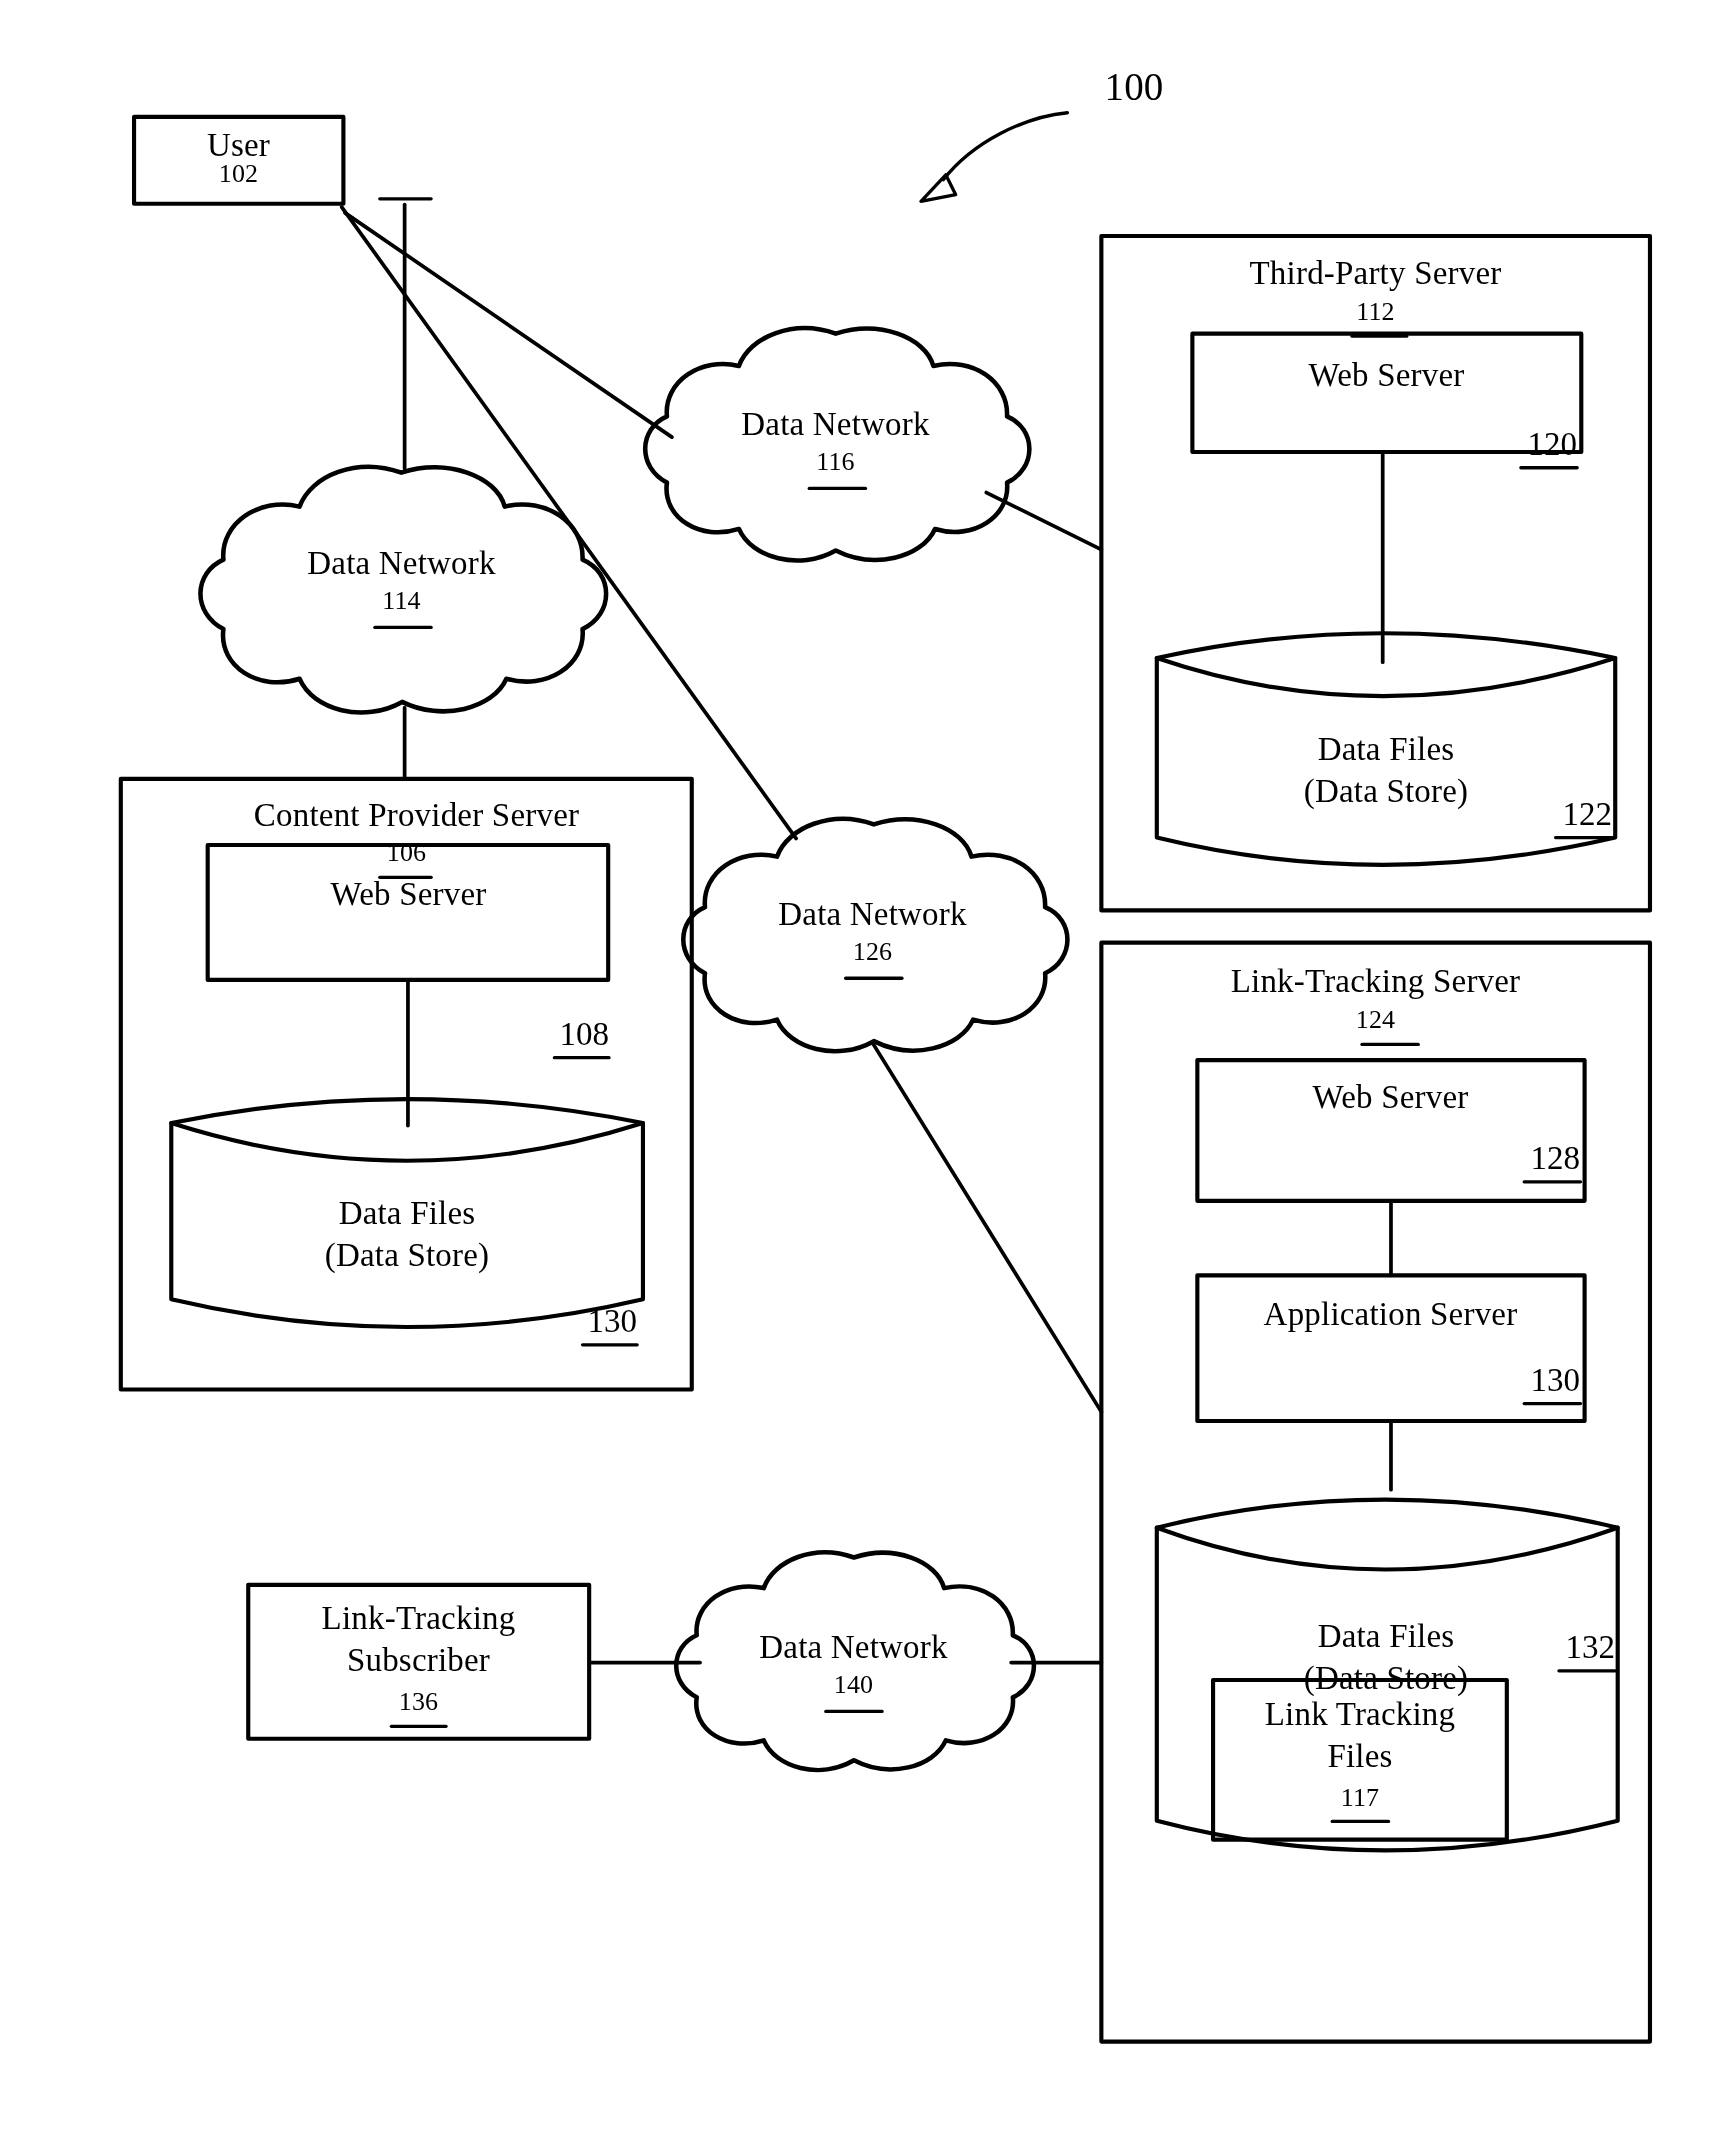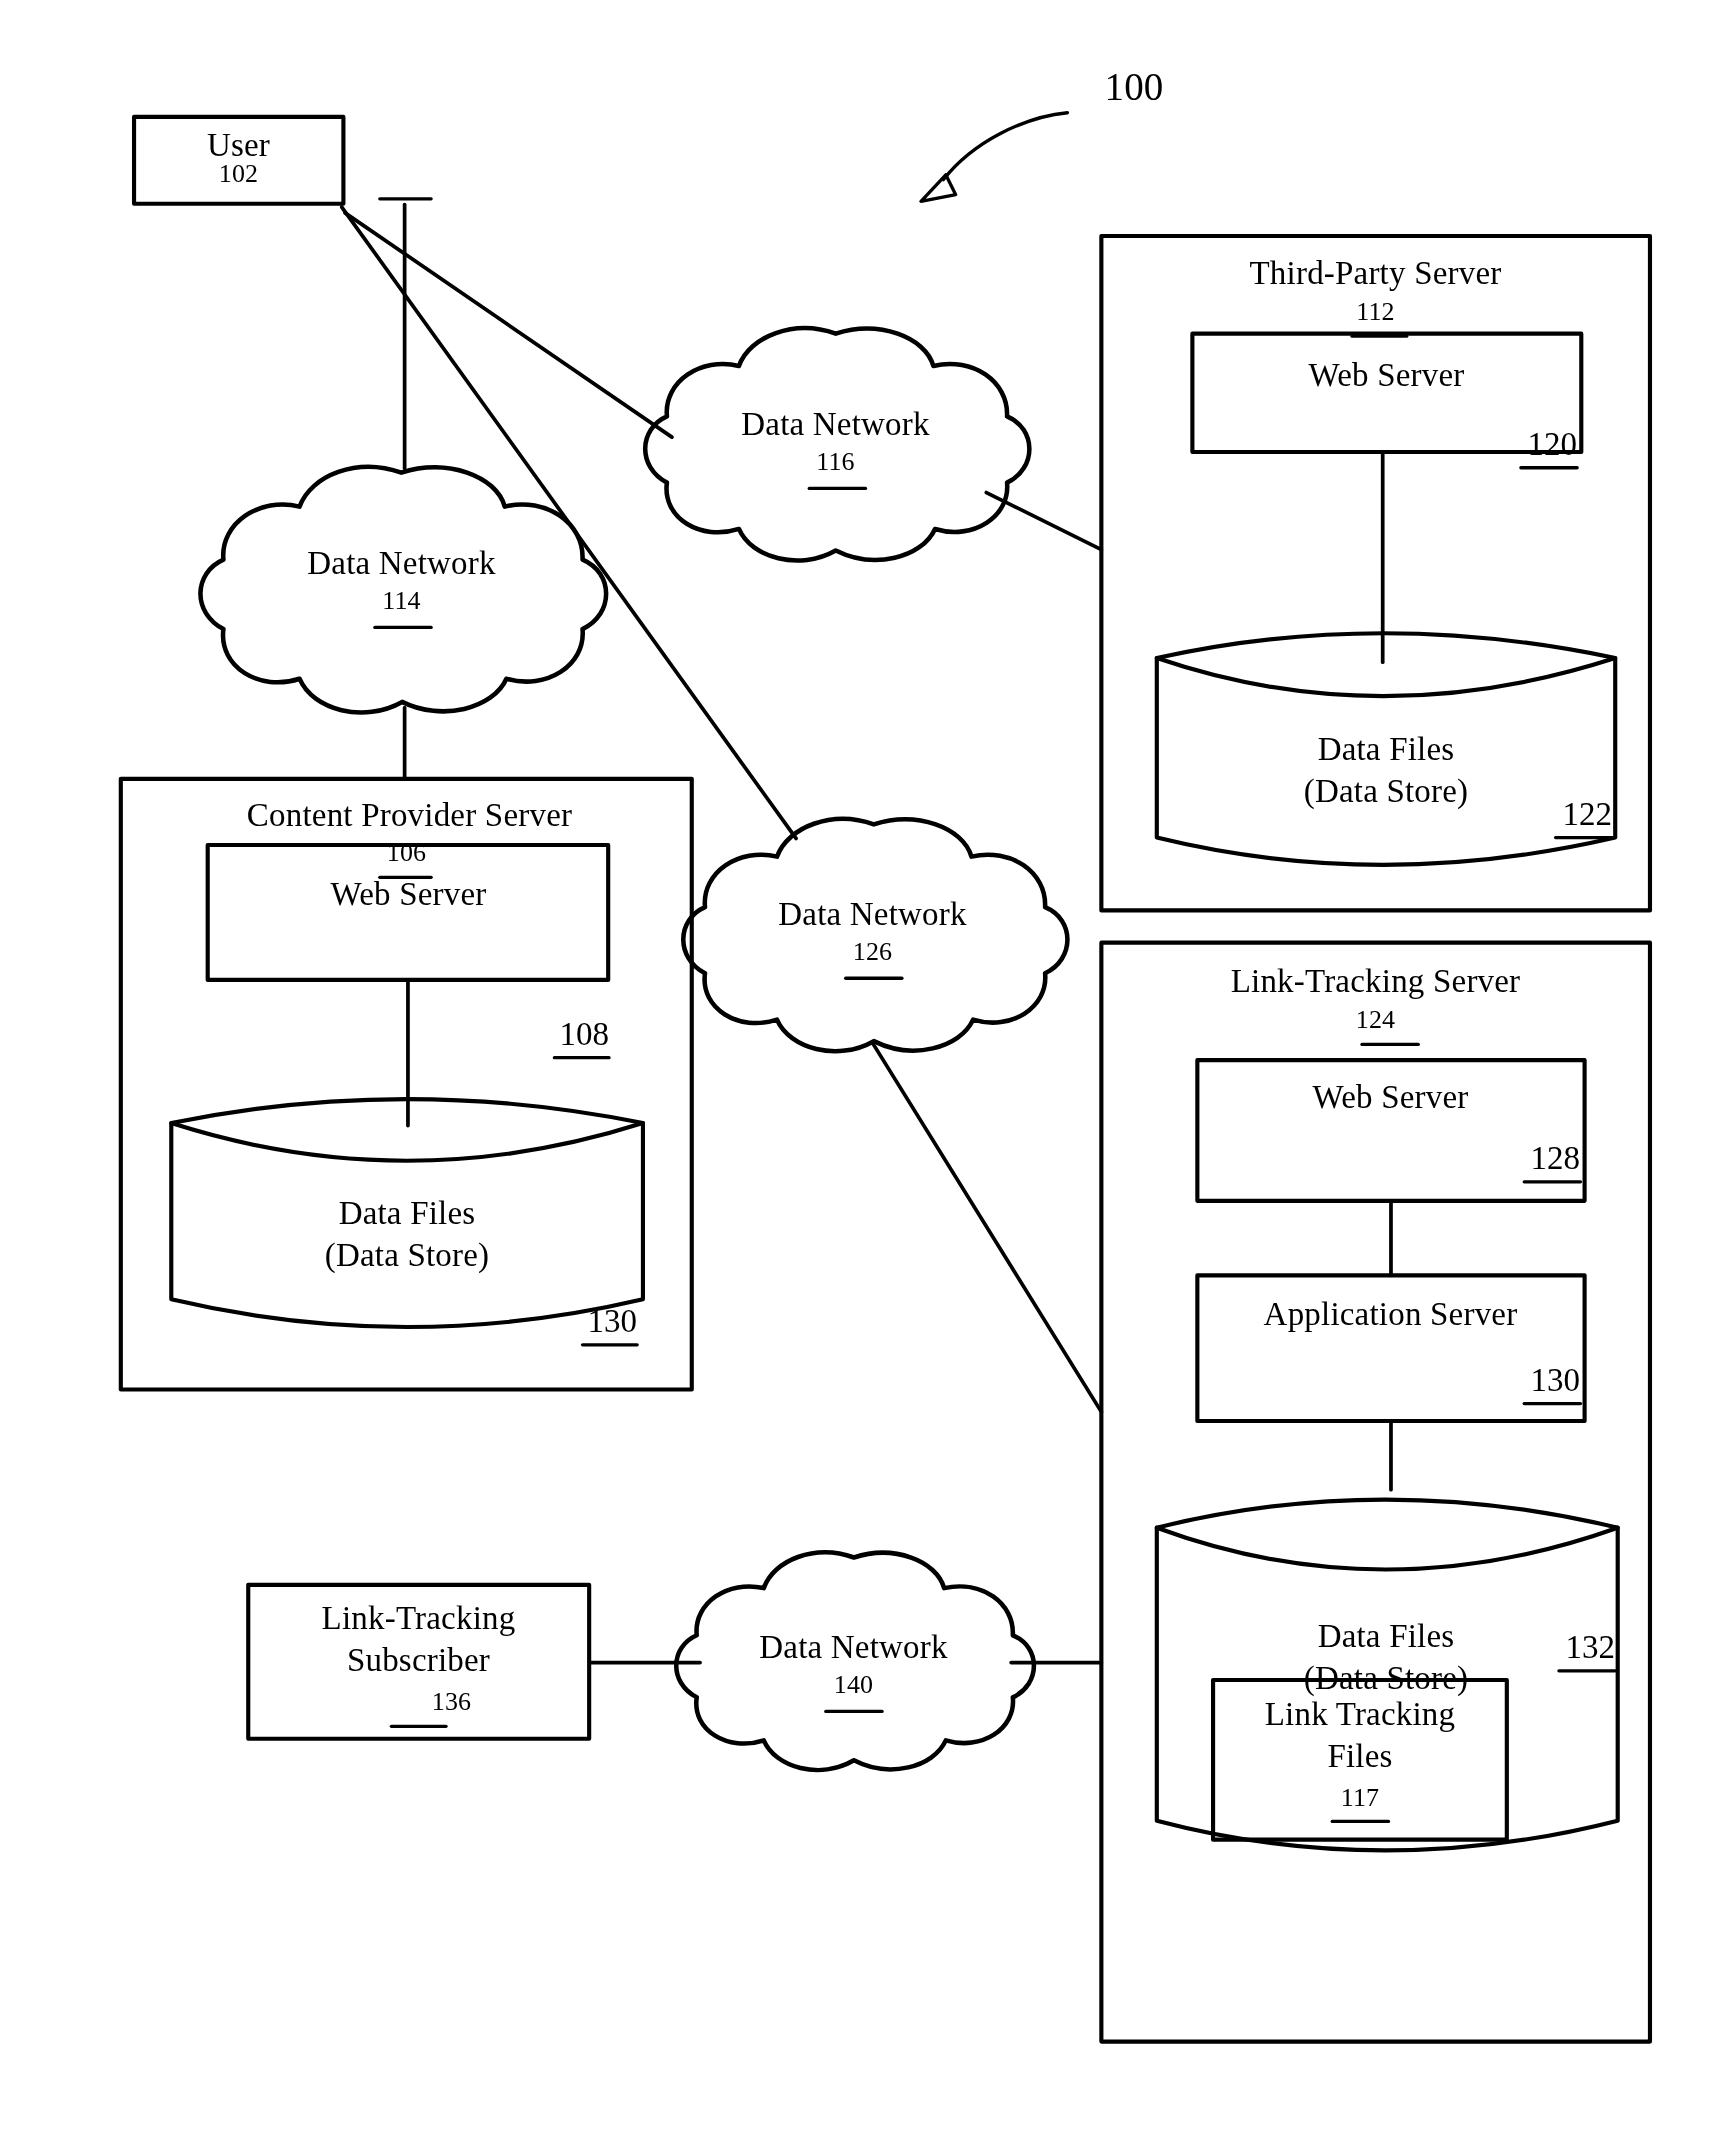--- a/index.html
+++ b/index.html
@@ -202,21 +202,21 @@
   <div class="lbl t-title" style="left:1101px; top:252px; width:549px;">Third-Party Server</div>
   <div class="lbl t-num" style="left:1101px; top:295px; width:549px;">112</div>
 
   <div class="lbl t-node" style="left:1192px; top:354px; width:389px;">Web Server</div>
   <div class="num-right" style="left:1407px; top:426px; width:170px;">120</div>
 
   <div class="lbl t-node" style="left:1157px; top:728px; width:458px;">Data Files
 (Data Store)</div>
   <div class="num-right" style="left:1442px; top:796px; width:170px;">122</div>
 
-  <div class="lbl t-title" style="left:124px; top:794px; width:571px;text-align:center;">Content Provider Server</div>
+  <div class="lbl t-title" style="left:131px; top:794px; width:571px;text-align:center;">Content Provider Server</div>
   <div class="lbl t-num" style="left:121px; top:836px; width:571px;">106</div>
 
   <div class="lbl t-node" style="left:208px; top:873px; width:401px;">Web Server</div>
   <div class="num-right" style="left:439px; top:1016px; width:170px;">108</div>
 
   <div class="lbl t-node" style="left:171px; top:1192px; width:472px;">Data Files
 (Data Store)</div>
   <div class="num-right" style="left:467px; top:1303px; width:170px;">130</div>
 
   <div class="lbl t-title" style="left:1101px; top:960px; width:549px;">Link-Tracking Server</div>
@@ -231,21 +231,21 @@
   <div class="lbl t-node" style="left:1157px; top:1615px; width:458px;">Data Files
 (Data Store)</div>
   <div class="num-right" style="left:1445px; top:1629px; width:170px;">132</div>
 
   <div class="lbl t-node" style="left:1213px; top:1693px; width:294px;">Link Tracking
 Files</div>
   <div class="lbl t-num" style="left:1213px; top:1781px; width:294px;">117</div>
 
   <div class="lbl t-node" style="left:248px; top:1597px; width:341px;">Link-Tracking
 Subscriber</div>
-  <div class="lbl t-num" style="left:248px; top:1685px; width:341px;padding-left:33px;">136</div>
+  <div class="lbl t-num" style="left:248px; top:1685px; width:341px;">136</div>
 
   <div class="lbl t-node" style="left:236px; top:542px; width:331px;">Data Network</div>
   <div class="lbl t-num" style="left:236px; top:584px; width:331px;">114</div>
 
   <div class="lbl t-node" style="left:670px; top:403px; width:331px;">Data Network</div>
   <div class="lbl t-num" style="left:670px; top:445px; width:331px;">116</div>
 
   <div class="lbl t-node" style="left:707px; top:893px; width:331px;">Data Network</div>
   <div class="lbl t-num" style="left:707px; top:935px; width:331px;">126</div>
 

